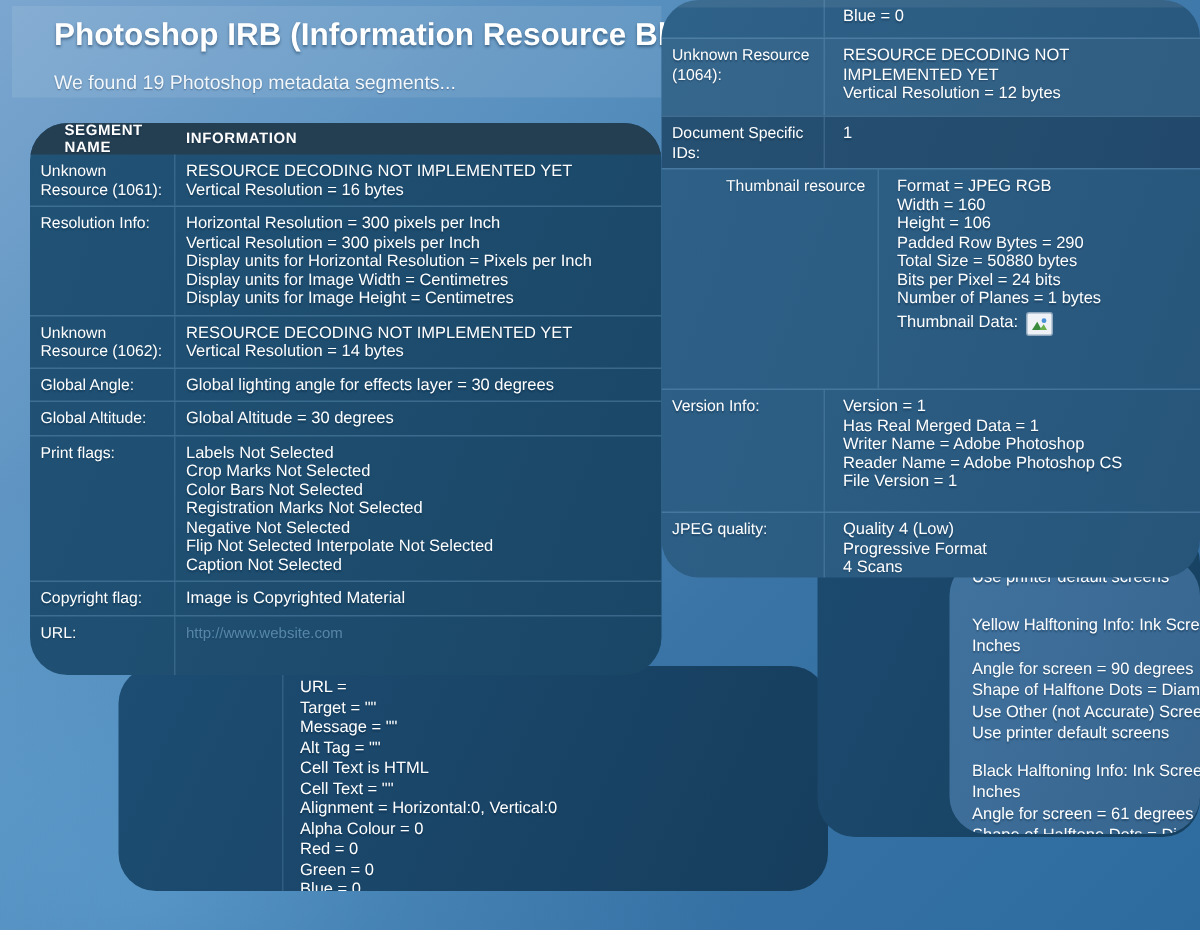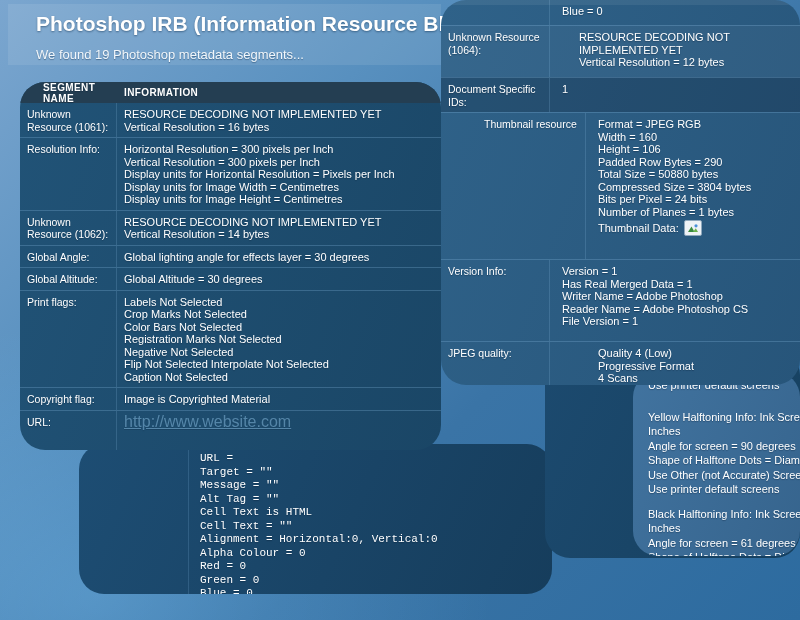--- a/index.html
+++ b/index.html
@@ -27,37 +27,37 @@
   .iline{min-height:12.5px;}
   
   #left-card{left:20px;top:82px;width:421px;height:368px;z-index:3;
     background:linear-gradient(110deg,#215377,#1a4666);display:flex;flex-direction:column;overflow:hidden;}
   #left-card .thead{height:21px;flex:0 0 21px;background:#243e52;display:flex;align-items:center;
     font-size:10px;font-weight:bold;letter-spacing:0.4px;}
   #left-card .thead .h1{width:97px;padding-left:23px;box-sizing:border-box;}
   #left-card .thead .h2{padding-left:7px;}
   #left-card .lcol{width:97px;flex:0 0 97px;}
   #left-card .trow.grow{flex:1;}
-  .url-link{font-size:16px;color:#8cc0e4;opacity:0.5;text-decoration:underline;cursor:pointer;}
+  .url-link{font-size:10px;color:#8cc0e4;opacity:0.5;cursor:pointer;}
   
   #right-card{left:441px;top:0;width:359px;height:385px;z-index:3;
     background:linear-gradient(110deg,#2f6289,#27557a);overflow:hidden;}
   #right-card .top-strip{position:absolute;left:0;top:0;right:0;height:5px;
     background:rgba(255,255,255,0.07);}
   #right-card .lcol{width:109px;flex:0 0 109px;}
   #right-card .icol{padding-left:12px;}
-  #right-card .trow.lighter{background:rgba(255,255,255,0.035);gap:17px;}
+  #right-card .trow.lighter{background:rgba(255,255,255,0.035);}
   #right-card .trow.shaded{background:rgba(8,24,40,0.22);}
   .icon-line{display:flex;align-items:center;margin-top:2px;}
   .thumb-icon{display:inline-flex;align-items:center;justify-content:center;
     width:16px;height:14px;margin-left:5px;background:#eef2f6;
     border:1px solid #8fa8bd;border-radius:2px;cursor:pointer;}
   
   #slice-panel{left:79px;top:444px;width:473px;height:150px;z-index:1;
-    background:linear-gradient(115deg,#1d4d73,#163d5c);overflow:hidden;font-family:Liberation Mono, monospace;}
+    background:linear-gradient(115deg,#1d4d73,#163d5c);overflow:hidden;}
   #slice-panel .vdiv{position:absolute;left:109px;top:0;bottom:0;width:1px;
     background:rgba(135,185,225,0.2);}
   #slice-panel .lines{position:absolute;left:121px;top:8px;font-size:11px;line-height:13.5px;
     white-space:nowrap;}
   
   #dark-card{left:545px;top:350px;width:255px;height:208px;z-index:1;
     background:linear-gradient(115deg,#1c4a6f,#16405f);}
   
   #halftone-panel{left:633px;top:372px;width:167px;height:184px;z-index:2;
     background:linear-gradient(115deg,#41739f,#36648d);overflow:hidden;
@@ -202,21 +202,20 @@
       </div>
     </div>
     <div class="trow" style="min-height:147px;padding-left:36px;">
       <div class="lcol">Thumbnail resource</div>
       <div class="icol">
         <div class="iline">Format = JPEG RGB</div>
         <div class="iline">Width = 160</div>
         <div class="iline">Height = 106</div>
         <div class="iline">Padded Row Bytes = 290</div>
         <div class="iline">Total Size = 50880 bytes</div>
-        <div class="iline">Compressed Size = 3804 bytes</div>
         <div class="iline">Bits per Pixel = 24 bits</div>
         <div class="iline">Number of Planes = 1 bytes</div>
         <div class="iline icon-line">
           <span>Thumbnail Data:</span>
           <span class="thumb-icon">
             <svg width="12" height="10" viewBox="0 0 12 10">
               <circle cx="9" cy="2.8" r="1.6" fill="#4a90d9"></circle>
               <polygon points="1,9 4.5,3.5 7.5,9" fill="#3a8a3e"></polygon>
               <polygon points="6,9 8.8,5.2 11,9" fill="#6ab04c"></polygon>
             </svg>
@@ -227,21 +226,21 @@
     <div class="trow" style="min-height:82px;">
       <div class="lcol">Version Info:</div>
       <div class="icol">
         <div class="iline">Version = 1</div>
         <div class="iline">Has Real Merged Data = 1</div>
         <div class="iline">Writer Name = Adobe Photoshop</div>
         <div class="iline">Reader Name = Adobe Photoshop CS</div>
         <div class="iline">File Version = 1</div>
       </div>
     </div>
-    <div class="trow" style="min-height:53px;gap:36px;">
+    <div class="trow" style="min-height:53px;">
       <div class="lcol">JPEG quality:</div>
       <div class="icol">
         <div class="iline">Quality 4 (Low)</div>
         <div class="iline">Progressive Format</div>
         <div class="iline">4 Scans</div>
       </div>
     </div>
   </div>
 
 </div>

